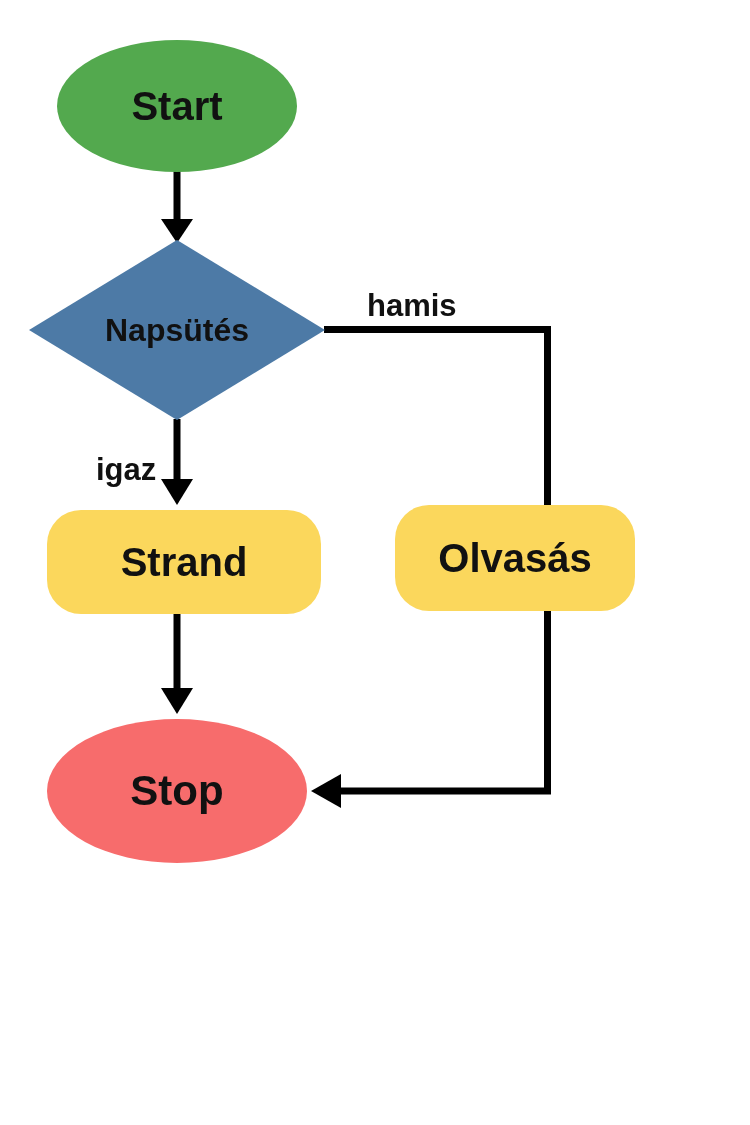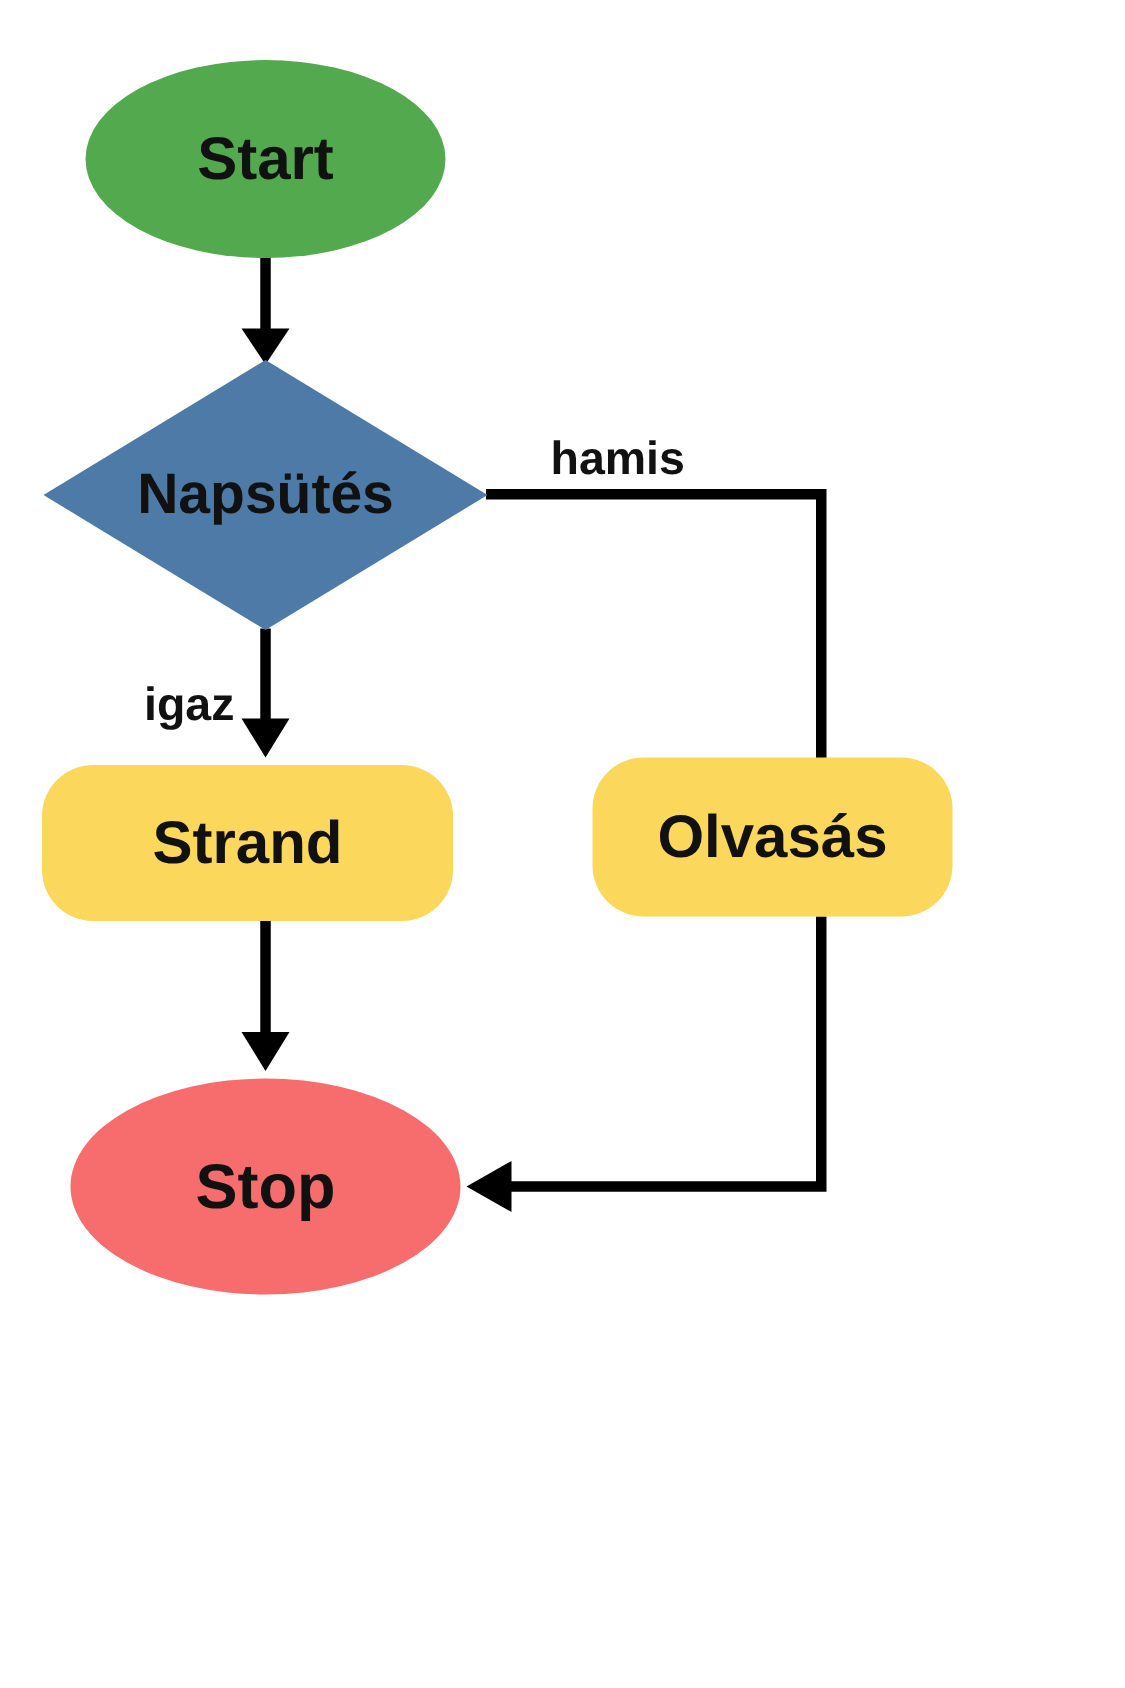--- a/index.html
+++ b/index.html
@@ -46,30 +46,30 @@
     width: 240px; height: 132px;
     border-radius: 50%;
     background: var(--green, #53a94e);
     font-size: 40px;
   }
   .node-decision {
     left: 29px; top: 240px;
     width: 296px; height: 180px;
     background: var(--blue, #4d7aa6);
     clip-path: polygon(50% 0, 100% 50%, 50% 100%, 0 50%);
-    font-size: 38px;
+    font-size: 32px;
     text-align: right;
   }
   .node-process {
     width: 274px; height: 104px;
     border-radius: 34px;
     background: var(--yellow, #fbd75c);
     font-size: 40px;
   }
-  .node-strand { left: 28px; top: 510px; }
+  .node-strand { left: 47px; top: 510px; }
   .node-olvasas { left: 395px; top: 505px; width: 240px; height: 106px; }
   .node-stop {
     left: 47px; top: 719px;
     width: 260px; height: 144px;
     border-radius: 50%;
     background: var(--red, #f76c6c);
     font-size: 42px;
   }
   .edge-label {
     position: absolute;

